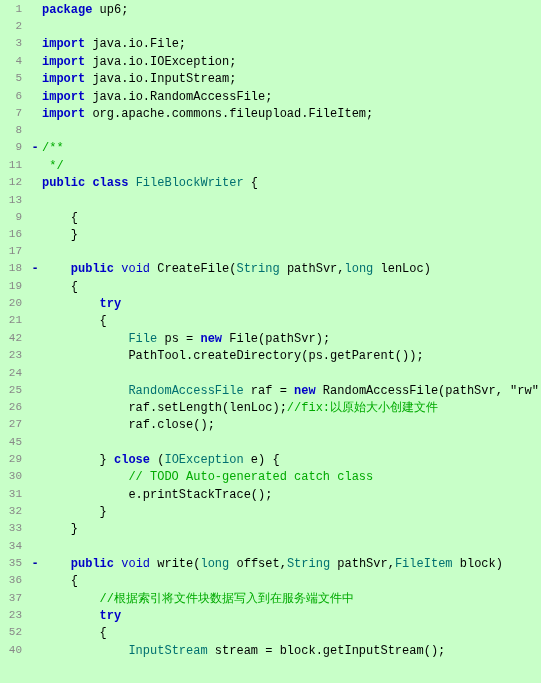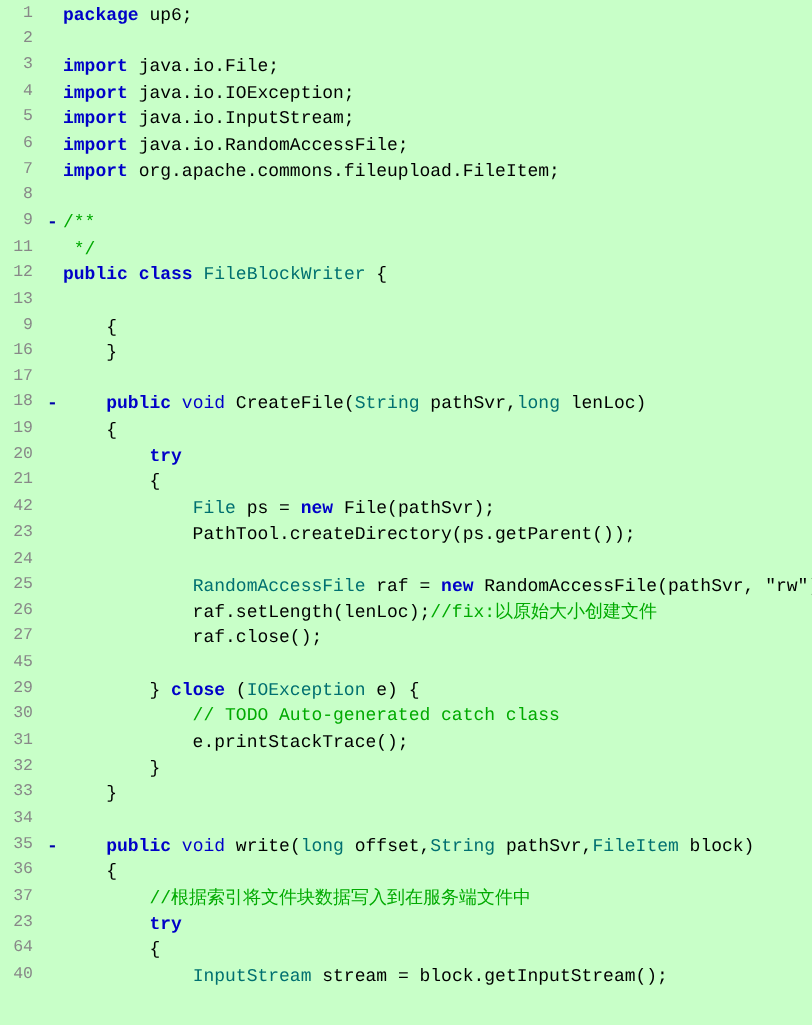--- a/index.html
+++ b/index.html
@@ -233,21 +233,21 @@
       <span class="line-num">37</span>
       <span class="line-minus"></span>
       <span class="line-content">        <span class="comment">//根据索引将文件块数据写入到在服务端文件中</span></span>
     </div>
     <div class="line">
       <span class="line-num">23</span>
       <span class="line-minus"></span>
       <span class="line-content">        <span class="kw">try</span></span>
     </div>
     <div class="line">
-      <span class="line-num">64</span>
+      <span class="line-num">52</span>
       <span class="line-minus"></span>
       <span class="line-content">        {</span>
     </div>
     <div class="line">
       <span class="line-num">40</span>
       <span class="line-minus"></span>
       <span class="line-content">            <span class="type">InputStream</span> stream = block.getInputStream();</span>
     </div>
   </div>
 

